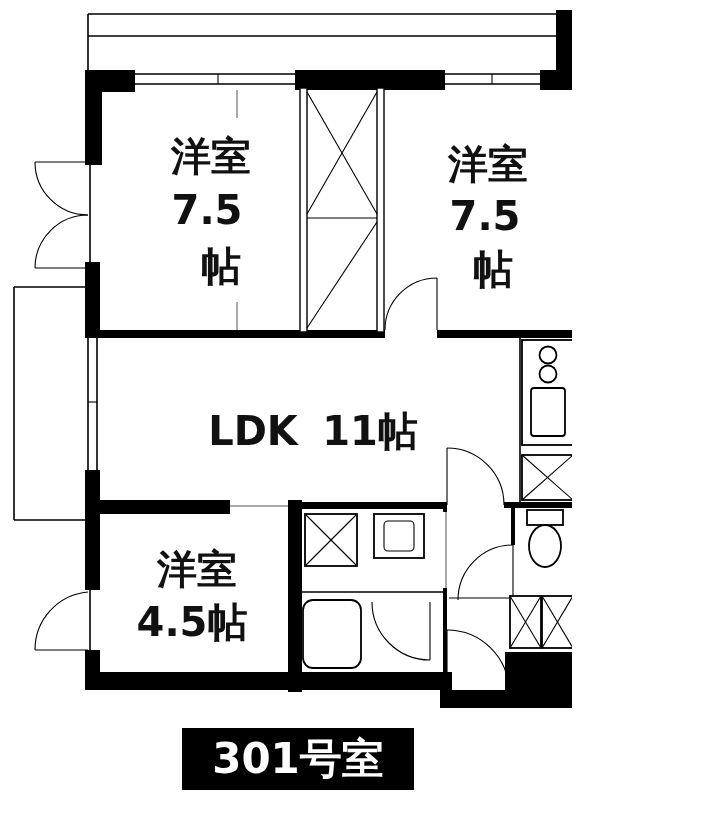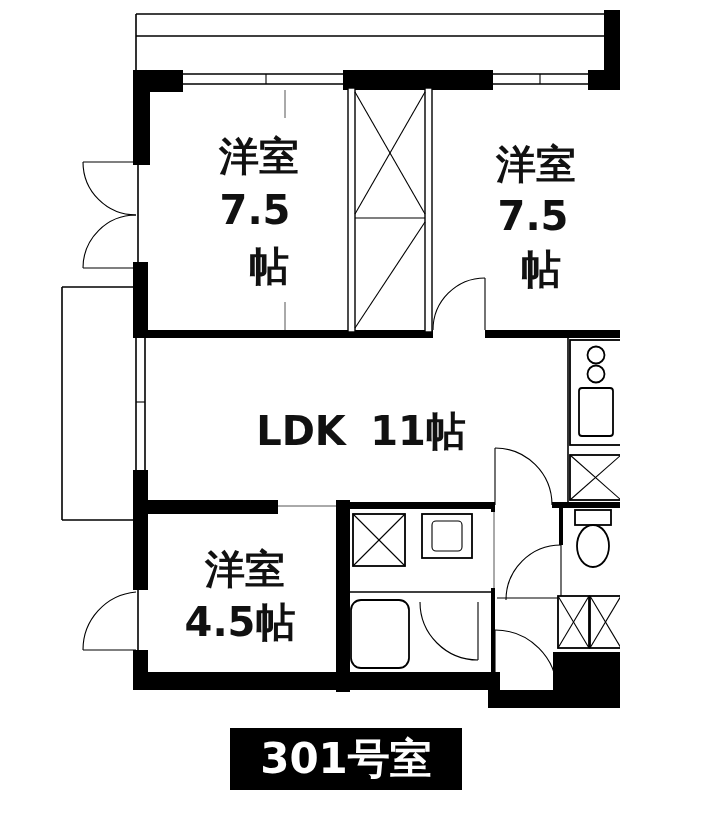--- a/index.html
+++ b/index.html
@@ -1,17 +1,17 @@
 <!DOCTYPE html>
 <html><head>
 <meta charset="utf-8">
 <style>
   html,body{margin:0;padding:0;background:#ffffff;}
   .plan-wrap{width:572px;height:829px;position:relative;background:#fff;
-             font-family:"DejaVu Sans",sans-serif;overflow:hidden;padding-left:48px;}
+             font-family:"DejaVu Sans",sans-serif;overflow:hidden;}
   svg{display:block;}
   .wall{fill:#000;stroke:none;}
   .thin{fill:none;stroke:#000;stroke-width:1.6;}
   .hair{fill:none;stroke:#000;stroke-width:1.1;}
   .faint{fill:none;stroke:#555;stroke-width:1;}
   .fixture{fill:#fff;stroke:#000;stroke-width:1.8;}
   .iwall{fill:#fff;stroke:#000;stroke-width:1.4;}
   .room-text{font-size:40px;font-weight:600;fill:#111;text-anchor:middle;
              font-family:"DejaVu Sans",sans-serif;}
   .unit-text{font-size:42px;font-weight:700;fill:#fff;text-anchor:middle;

